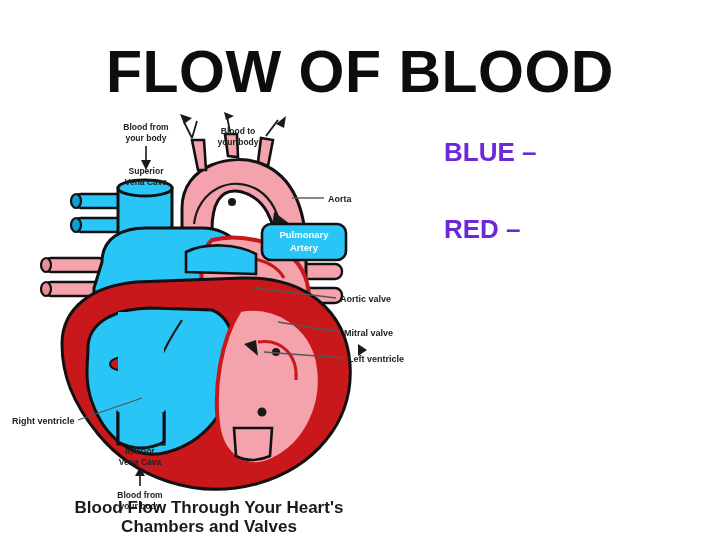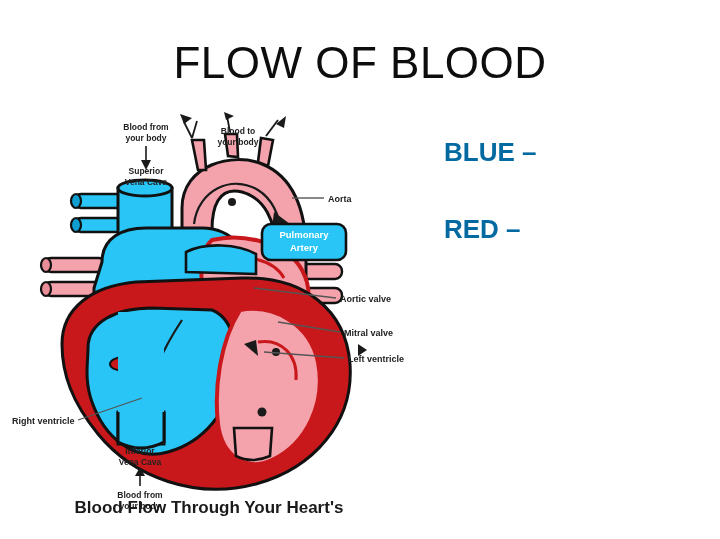--- a/index.html
+++ b/index.html
@@ -6,28 +6,28 @@
   body{
     width:720px;height:539px;background:#ffffff;
     font-family:"Liberation Sans", sans-serif;
     overflow:hidden;position:relative;
   }
   #slide{position:absolute;left:0;top:0;width:720px;height:539px;background:#fff;}
 
   
   .title{
     position:absolute;left:0;top:38px;width:720px;text-align:center;
-    font-size:44px;font-weight:normal;color:#0d0d0d;letter-spacing:.5px;
+    font-size:59px;font-weight:bold;color:#0d0d0d;letter-spacing:.5px;
     font-family:"Liberation Sans", sans-serif;
   }
 
   
   .legend{position:absolute;left:444px;top:132px;width:270px;}
   .legend-line{
-    font-size:26px;font-weight:bold;color:#0369a1;line-height:41px;
+    font-size:26px;font-weight:bold;color:#6d28d9;line-height:41px;
     white-space:nowrap;font-family:"Liberation Sans", sans-serif;
   }
   .legend-gap{height:36px;}
 
   
   .figure{position:absolute;left:6px;top:112px;width:420px;height:420px;}
   .fig-caption{
     position:absolute;left:14px;top:498px;width:390px;text-align:center;
     font-size:17px;font-weight:bold;color:#1a1a1a;line-height:19px;
     font-family:"Liberation Sans", sans-serif;
@@ -210,15 +210,16 @@
       </g>
 
     </svg>
 
     
     <div class="marker-tri"></div>
   </div>
 
   <div class="fig-caption">
     <div>Blood Flow Through Your Heart's</div>
+    <div>Chambers and Valves</div>
   </div>
 
 </div>
 
 </body></html>

